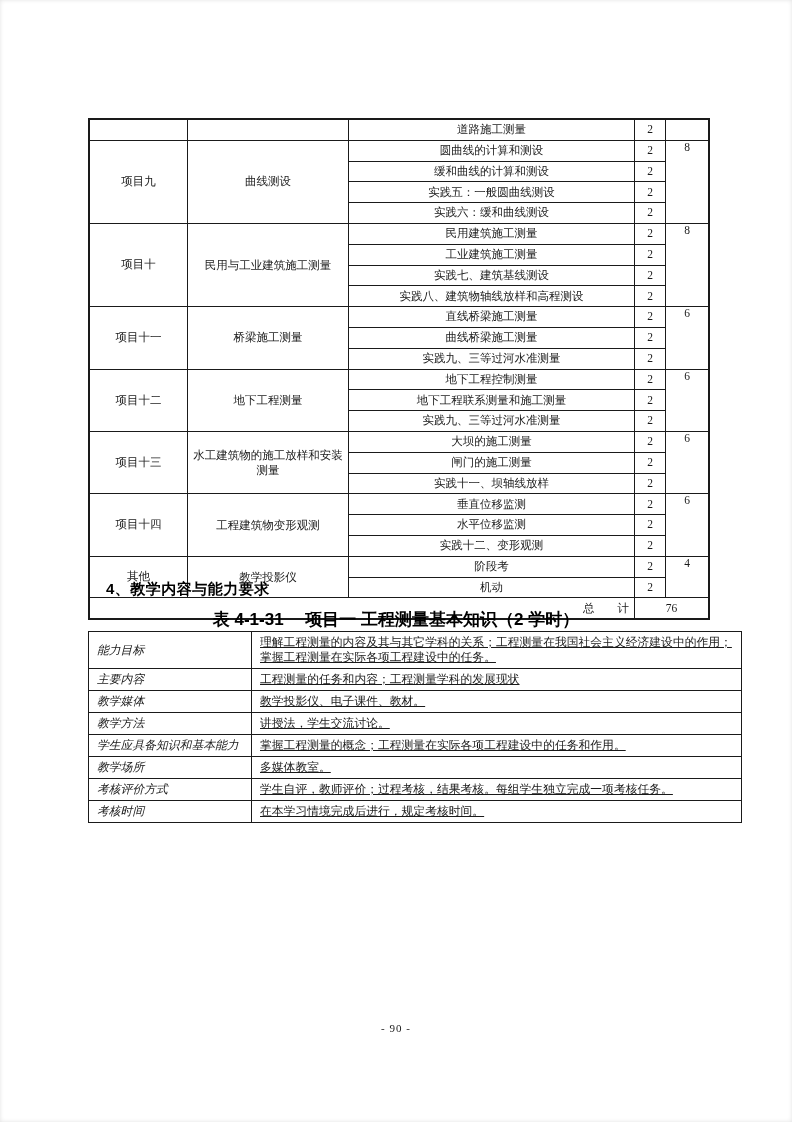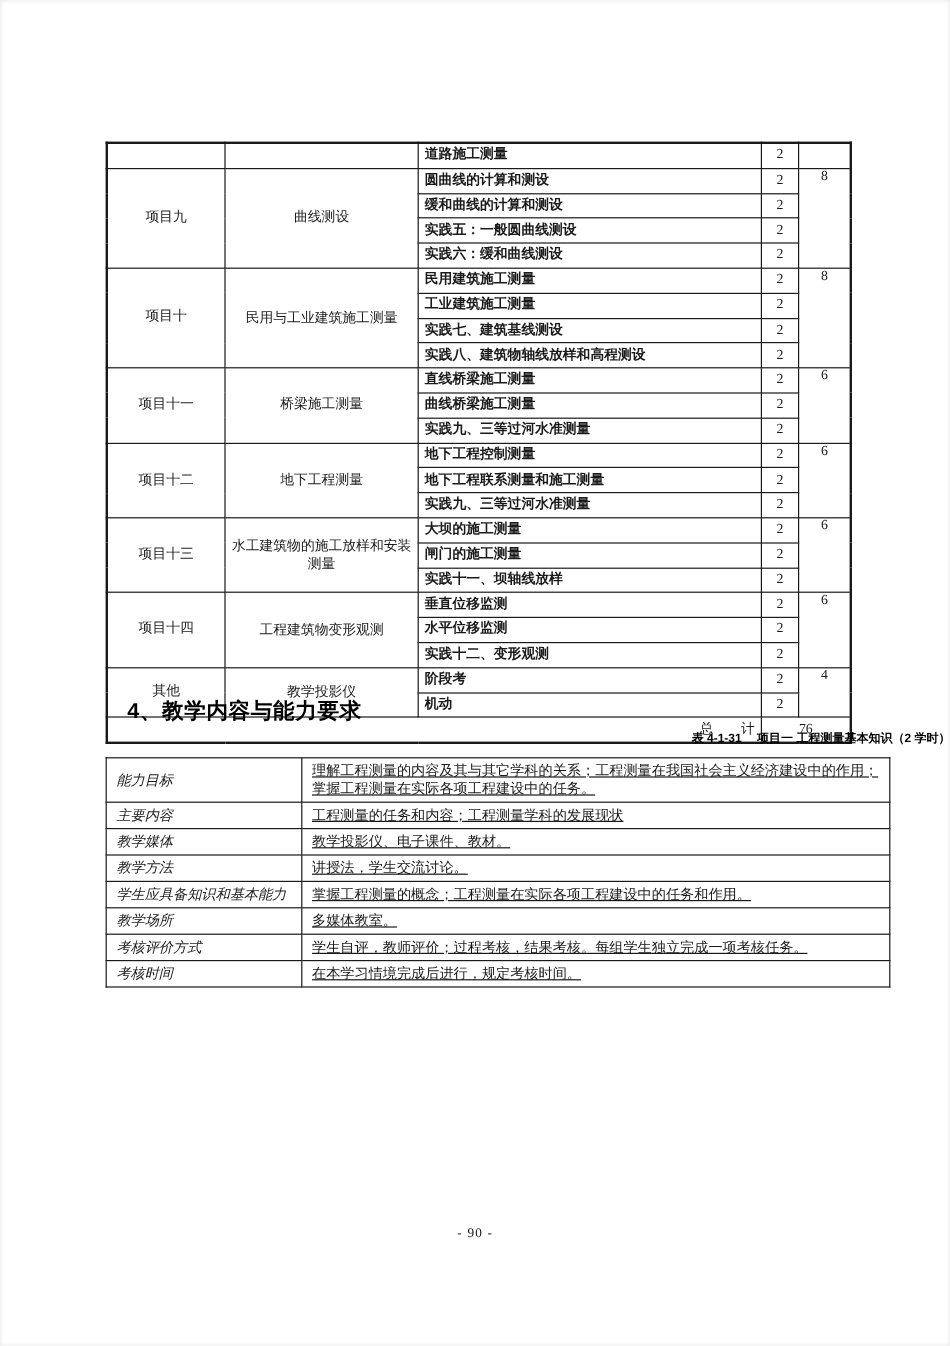--- a/index.html
+++ b/index.html
@@ -16,35 +16,35 @@
     font-size:11.5px;line-height:1.15;
   }
   table.schedule td{
     border:1px solid #1a1a1a;height:19.8px;padding:0 5px;
     overflow:hidden;
   }
   table.schedule{border:2px solid #1a1a1a;}
   table.schedule tr.group-start td{border-top:1.5px solid #1a1a1a;}
   td.c1{width:87px;text-align:center;vertical-align:middle;}
   td.c2{width:150px;text-align:center;vertical-align:middle;line-height:1.3;}
-  td.c3{width:275px;text-align:left;font-weight:bold;}
+  td.c3{width:275px;text-align:center;}
   td.c4{width:20px;text-align:center;}
   td.c5{width:32px;text-align:center;vertical-align:top;padding-top:2px;}
   td.total-label{text-align:right;height:17px;}
   td.total-value{text-align:center;height:17px;}
   
   .heading{
     position:absolute;left:106px;top:580px;margin:0;
     font-family:"Liberation Sans","DejaVu Sans",sans-serif;
-    font-size:18px;font-weight:700;letter-spacing:0.5px;color:#000;
+    font-size:15px;font-weight:700;letter-spacing:0.5px;color:#000;
   }
   .table-title{
-    position:absolute;left:0;top:608px;width:792px;text-align:right;
+    position:absolute;left:0;top:608px;width:792px;text-align:center;
     font-family:"Liberation Sans","DejaVu Sans",sans-serif;
-    font-size:10px;font-weight:700;color:#000;
+    font-size:17px;font-weight:700;color:#000;
   }
   
   table.detail{
     position:absolute;left:88px;top:631px;width:619px;
     border-collapse:collapse;table-layout:fixed;
     font-size:11.8px;line-height:15px;
   }
   table.detail{border:1.5px solid #1a1a1a;}
   table.detail td{
     border:1px solid #1a1a1a;padding:3px 8px;vertical-align:middle;

